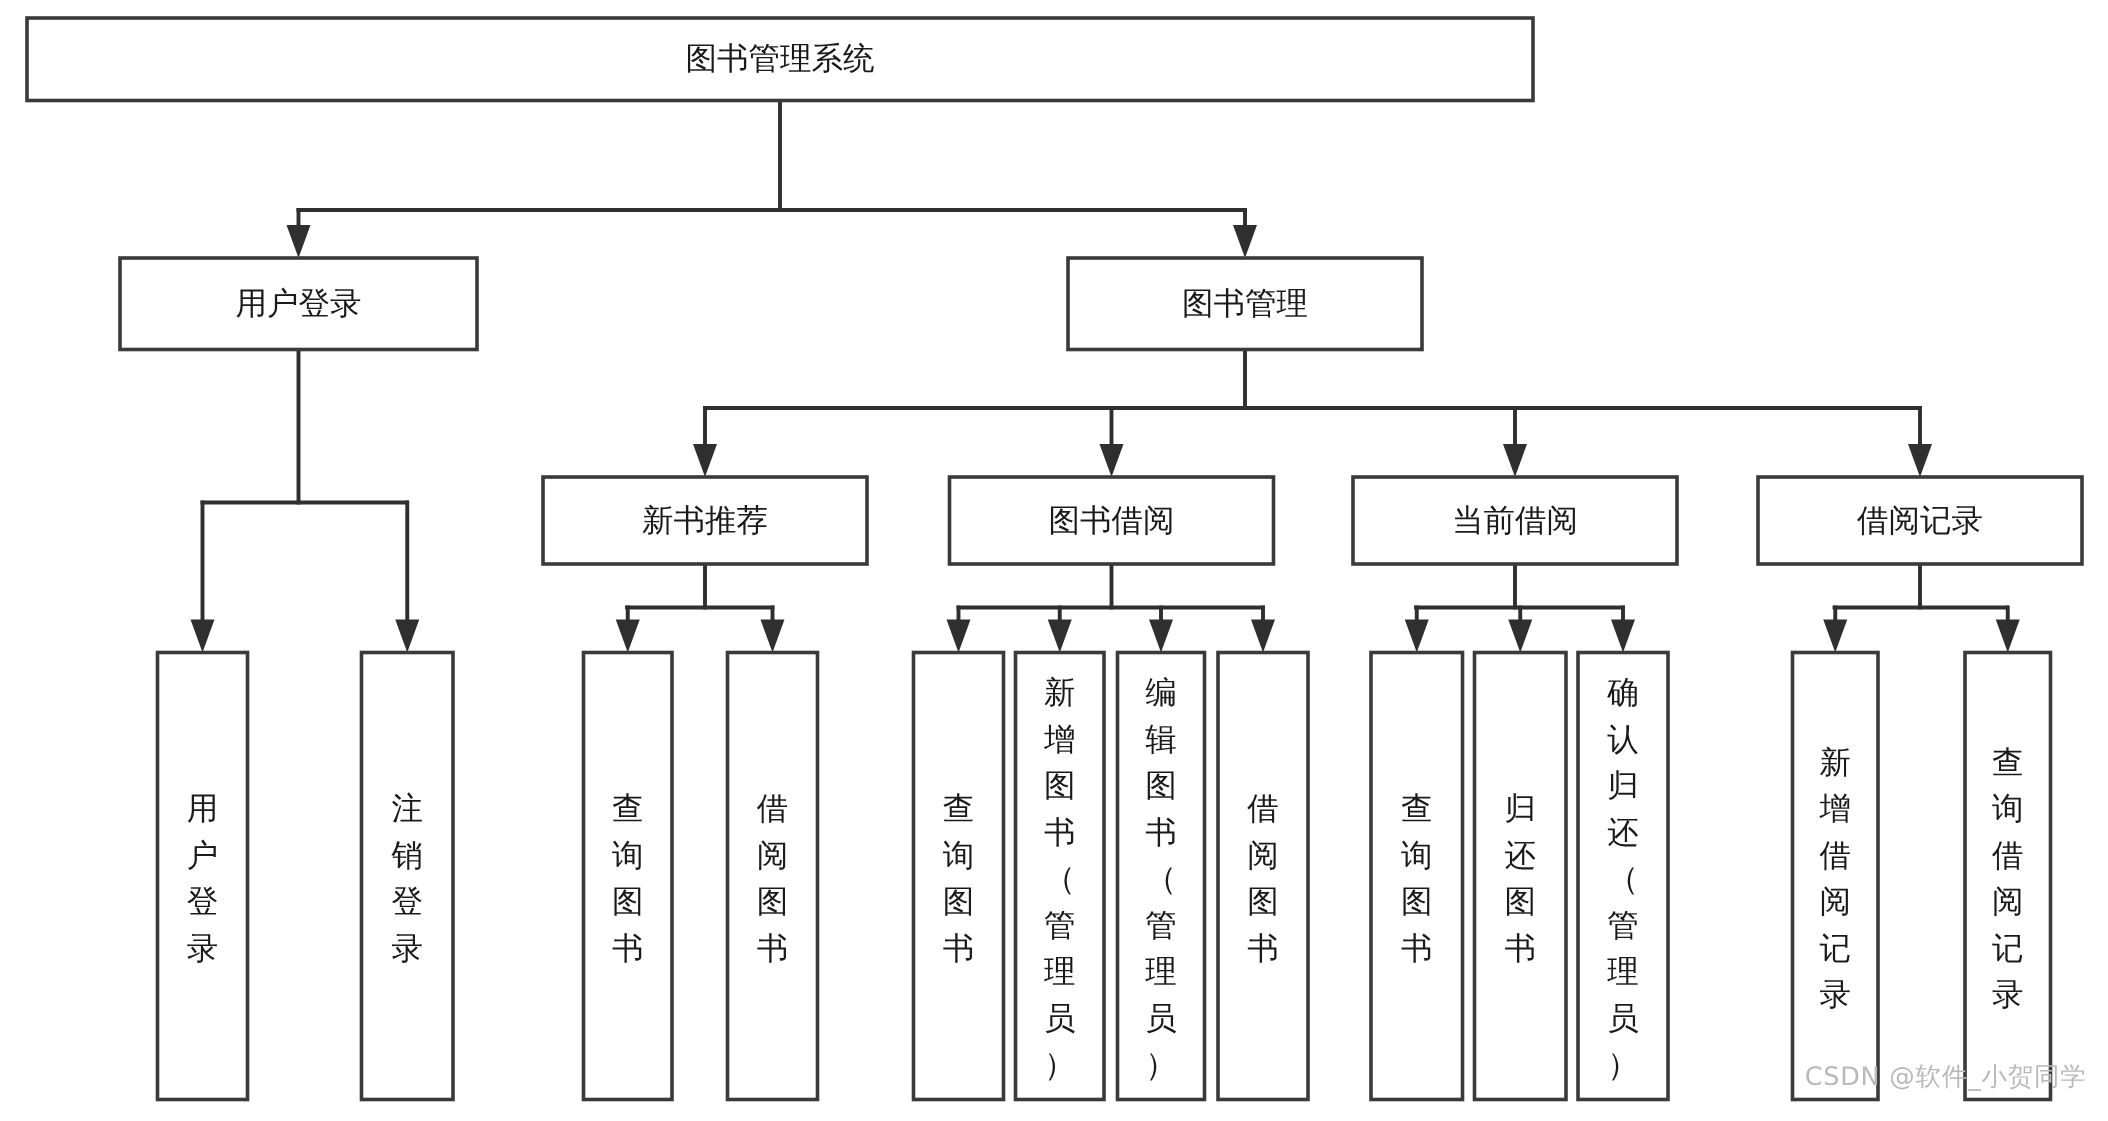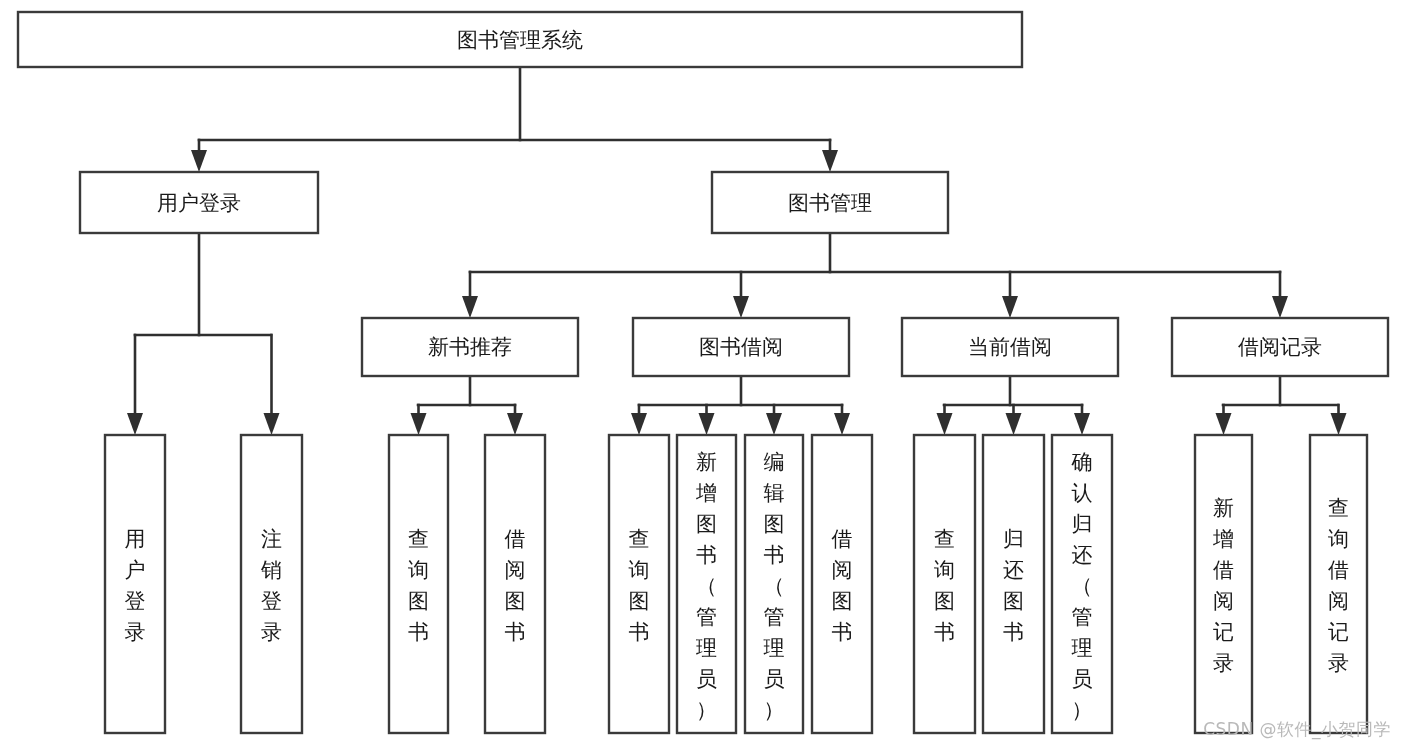--- a/index.html
+++ b/index.html
@@ -48,21 +48,21 @@
   }
   .node-label-vertical {
     font-family: "DejaVu Sans", "Liberation Sans", sans-serif;
     fill: #1a1a1a;
     font-size: 21px;
     text-anchor: middle;
   }
   .watermark {
     position: absolute;
     right: 14px;
-    bottom: 6px;
+    bottom: 18px;
     font-family: "DejaVu Sans", "Liberation Sans", sans-serif;
     font-size: 17px;
     color: #b9b9b9;
     letter-spacing: 0.5px;
     white-space: nowrap;
     user-select: none;
   }
 </style>
 </head>
 <body>

